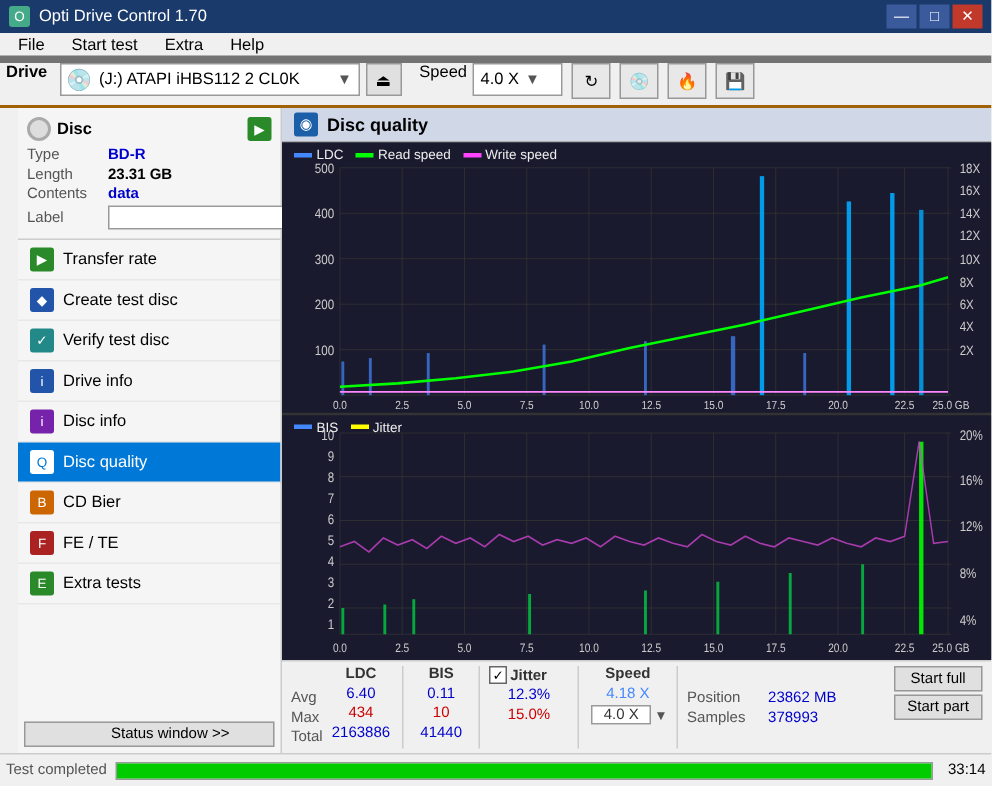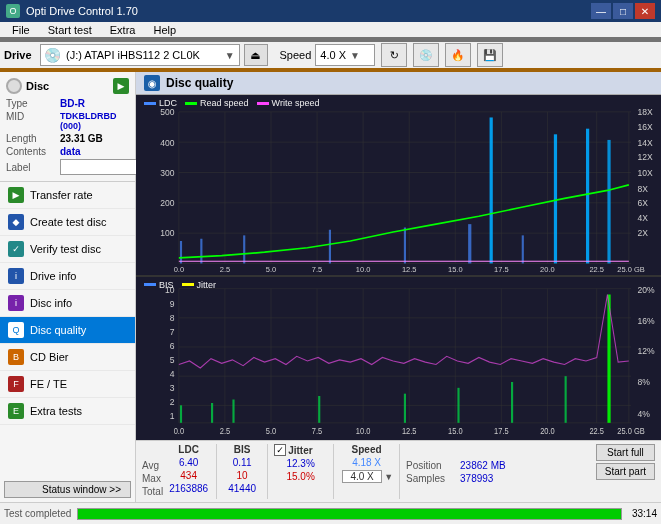--- a/index.html
+++ b/index.html
@@ -11,34 +11,34 @@
     .titlebar-icon { width: 14px; height: 14px; background: #4a8; border-radius: 2px; font-size: 9px; display: flex; align-items: center; justify-content: center; color: white; }
     .titlebar-controls { display: flex; gap: 2px; }
     .titlebar-btn { width: 20px; height: 16px; background: #3a5a9b; border: none; color: white; font-size: 10px; cursor: pointer; display: flex; align-items: center; justify-content: center; }
     .titlebar-btn.close { background: #c0392b; }
 
     
     .menubar { background: #f0f0f0; height: 20px; display: flex; align-items: center; padding: 0 4px; border-bottom: 5px solid #737373; gap: 2px; }
     .menubar-item { padding: 2px 8px; font-size: 11px; cursor: pointer; }
 
     
-    .drive-toolbar { background: #f0f0f0; height: 30px; display: flex; align-items: center; padding: 0 4px; border-bottom: 4px solid #a16207; gap: 4px; font-size: 11px; }
+    .drive-toolbar { background: #f0f0f0; height: 30px; display: flex; padding: 0 4px; border-bottom: 2px solid #a16207; gap: 4px; font-size: 11px; }
     .drive-label { font-weight: bold; margin-right: 4px; }
     .drive-select { display: flex; align-items: center; background: white; border: 1px solid #999; height: 22px; padding: 0 4px; min-width: 200px; gap: 4px; }
     .drive-select-text { flex: 1; }
     .eject-btn { width: 24px; height: 22px; background: #e0e0e0; border: 1px solid #999; display: flex; align-items: center; justify-content: center; cursor: pointer; }
     .speed-label { margin-left: 8px; }
     .speed-select { background: white; border: 1px solid #999; height: 22px; padding: 0 4px; display: flex; align-items: center; min-width: 60px; }
     .toolbar-icon-btn { width: 26px; height: 24px; background: #e8e8e8; border: 1px solid #999; display: flex; align-items: center; justify-content: center; cursor: pointer; margin-left: 2px; }
 
     
     .main { display: flex; height: calc(524px - 72px - 22px); }
 
     
-    .sidebar { width: 136px; background: #f5f5f5; border-right: 1px solid #ccc; display: flex; flex-direction: column; flex-shrink: 0; }
+    .sidebar { width: 176px; background: #f5f5f5; border-right: 1px solid #ccc; display: flex; flex-direction: column; flex-shrink: 0; margin-left: 12px; }
     .disc-panel { padding: 6px; border-bottom: 1px solid #ccc; }
     .disc-header { display: flex; align-items: center; gap: 4px; margin-bottom: 4px; }
     .disc-icon { width: 16px; height: 16px; background: #ddd; border-radius: 50%; border: 2px solid #aaa; }
     .disc-title { font-weight: bold; font-size: 11px; }
     .disc-field { display: flex; gap: 4px; margin-bottom: 2px; font-size: 10px; }
     .disc-field-label { color: #555; min-width: 50px; }
     .disc-field-value { color: #0000cc; font-weight: bold; }
     .disc-field-value.black { color: #000; }
     .label-row { display: flex; align-items: center; gap: 4px; margin-top: 2px; }
     .label-input { flex: 1; height: 16px; border: 1px solid #999; background: white; font-size: 10px; }
@@ -139,24 +139,20 @@
 
     <div class="disc-panel">
       <div class="disc-header">
         <div class="disc-icon"></div>
         <span class="disc-title">Disc</span>
         <div style="margin-left:auto; width:16px; height:16px; background:#2a8a2a; border-radius:2px; display:flex; align-items:center; justify-content:center; color:white; font-size:9px;">▶</div>
       </div>
       <div class="disc-field">
         <span class="disc-field-label">Type</span>
         <span class="disc-field-value">BD-R</span>
-      </div>
-      <div class="disc-field">
-        <span class="disc-field-label">MID</span>
-        <span class="disc-field-value" style="font-size:9px;">TDKBLDRBD (000)</span>
       </div>
       <div class="disc-field">
         <span class="disc-field-label">Length</span>
         <span class="disc-field-value black">23.31 GB</span>
       </div>
       <div class="disc-field">
         <span class="disc-field-label">Contents</span>
         <span class="disc-field-value">data</span>
       </div>
       <div class="label-row">

